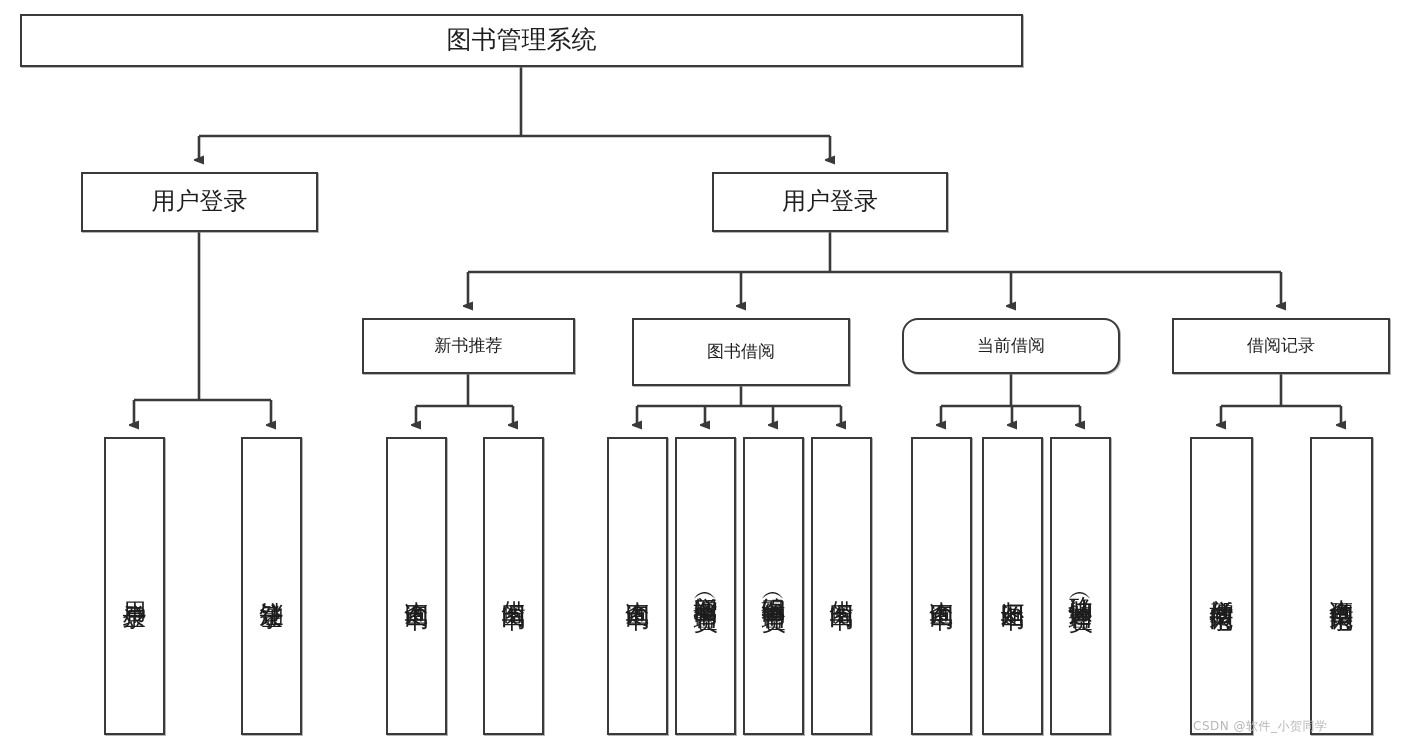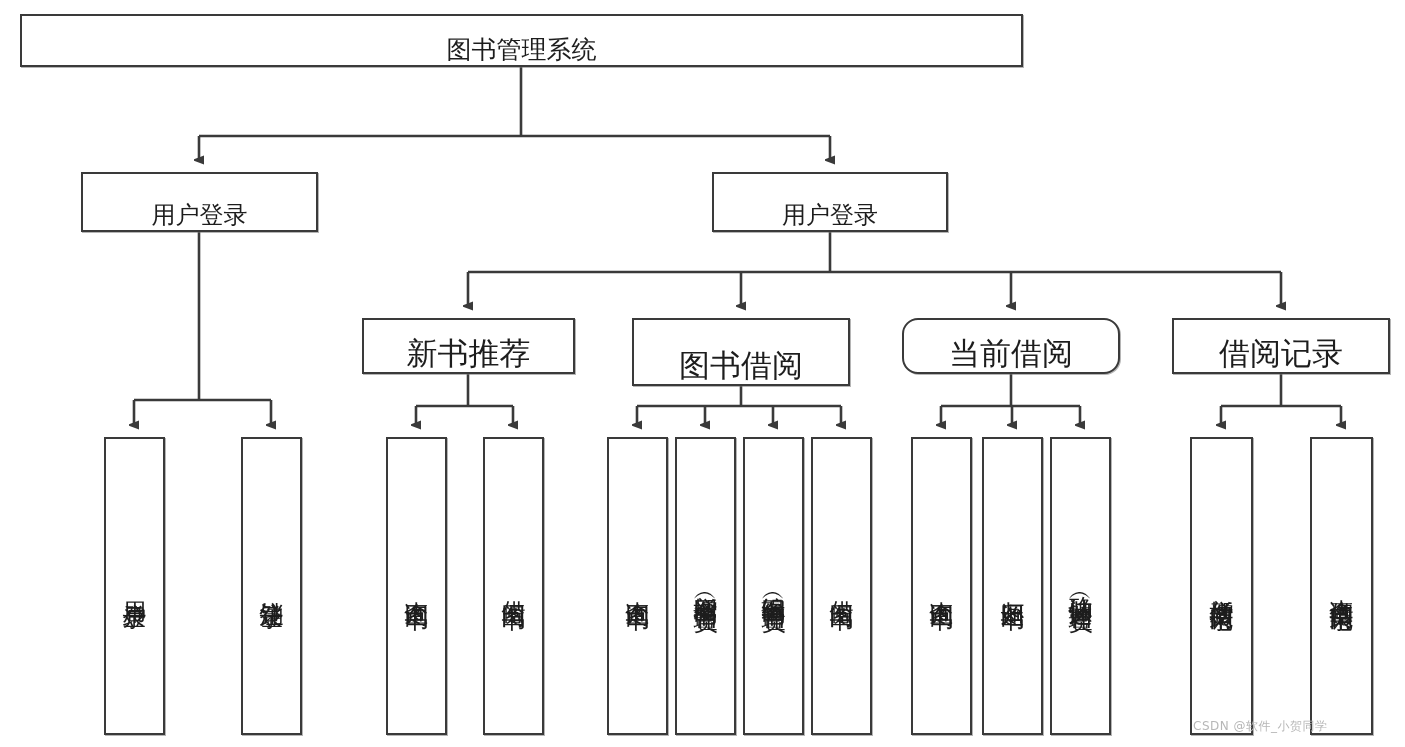--- a/index.html
+++ b/index.html
@@ -25,33 +25,33 @@
     height: 747px;
     pointer-events: none;
   }
   .node {
     position: absolute;
     box-sizing: border-box;
     background: #ffffff;
     border: 2px solid #3a3a3a;
     box-shadow: 1px 1px 0 rgba(120,120,120,0.55);
     display: flex;
-    align-items: flex-end;
+    align-items: center;
     justify-content: center;
     color: #1d1d1d;
   }
   .node-label {
     display: block;
     text-align: center;
     line-height: 1.15;
     white-space: nowrap;
   }
   .node.root .node-label { font-size: 25px; }
   .node.level2 .node-label { font-size: 24px; }
-  .node.level3 .node-label { font-size: 31px; }
+  .node.level3 .node-label { font-size: 17px; }
 
   .node.leaf {
     align-items: center;
     justify-content: center;
     padding: 6px 0;
   }
   .node.leaf .node-label {
     writing-mode: vertical-rl;
     text-orientation: upright;
     font-size: 24px;

